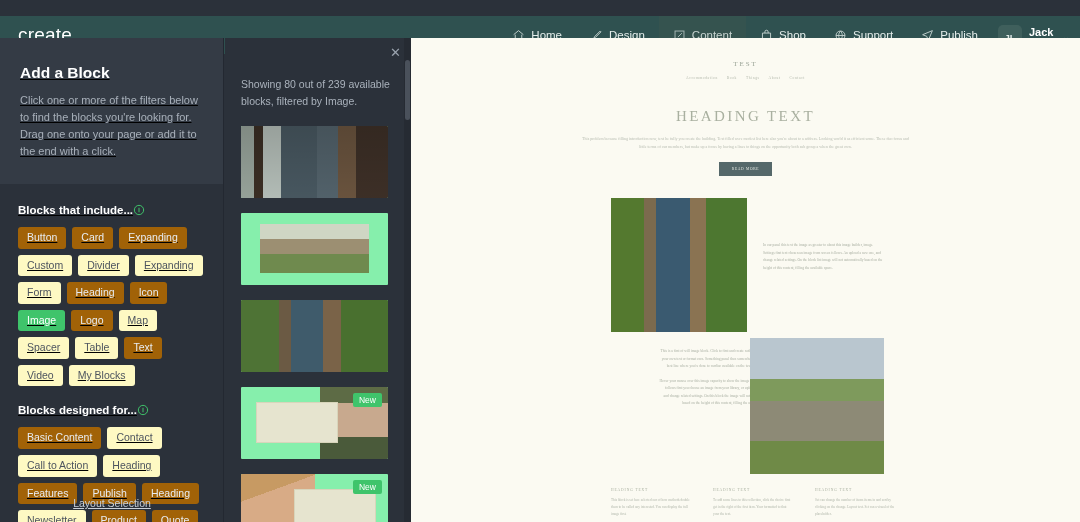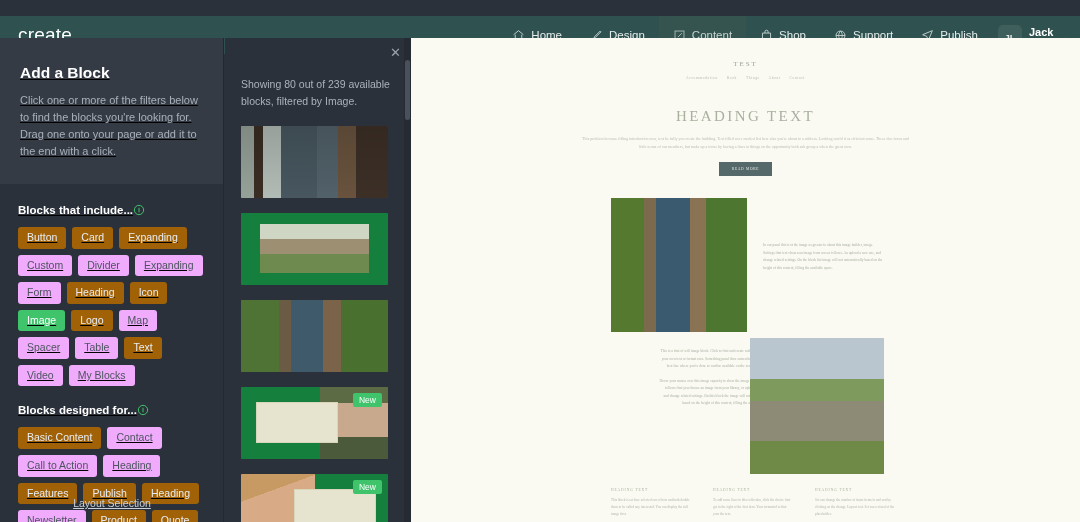--- a/index.html
+++ b/index.html
@@ -75,21 +75,21 @@
   .info-ico svg { display: block; }
 
   .tags { display: flex; flex-wrap: wrap; gap: 6px; margin-bottom: 18px; }
   .tag {
     font-size: 10.5px; padding: 5px 9px; border-radius: 3px;
     background: #a16207; color: #e8ecf1;
     cursor: pointer; white-space: nowrap; line-height: 1.1;
   }
   .tag.disabled { background: #2f353f; color: #4f5character; }
   .tag.disabled { background: #2f353f; color: #4e5musiq; }
-  .tag.disabled { background: #f0abfc; color: #4d545f; cursor: default; }
+  .tag.disabled { background: #fef9c3; color: #4d545f; cursor: default; }
   .tag.selected { background: #3fc46b; color: #ffffff; }
 
   .clear-wrap { position: absolute; bottom: 11px; left: 0; width: 224px; text-align: center; }
   .clear-link {
     color: #c9d0d8; font-size: 10.5px; text-decoration: underline; cursor: pointer;
   }
 
   
   .results {
     position: absolute; top: 38px; left: 225px;
@@ -101,21 +101,21 @@
     position: absolute; top: 8px; right: 10px;
     color: #9aa3ae; font-size: 13px; cursor: pointer; line-height: 1;
   }
   .res-note {
     padding: 38px 5px 0 16px;
     color: #aab2bc; font-size: 10.5px; line-height: 1.6;
   }
   .thumbs { padding: 16px 16px 0 16px; }
   .thumb {
     position: relative; width: 147px; height: 72px;
-    background: #15803d; margin-bottom: 15px;
+    background: #86efac; margin-bottom: 15px;
     border-radius: 1px; overflow: hidden; cursor: pointer;
   }
   .thumb .inner { position: absolute; inset: 0; display: flex; align-items: center; justify-content: center; }
   .badge-new {
     position: absolute; top: 6px; right: 6px; z-index: 3;
     background: #3fc46b; color: #fff;
     font-size: 8.5px; padding: 2px 6px; border-radius: 2px;
   }
   .scrollbar {
     position: absolute; top: 0; right: 0; width: 7px; height: 484px;

